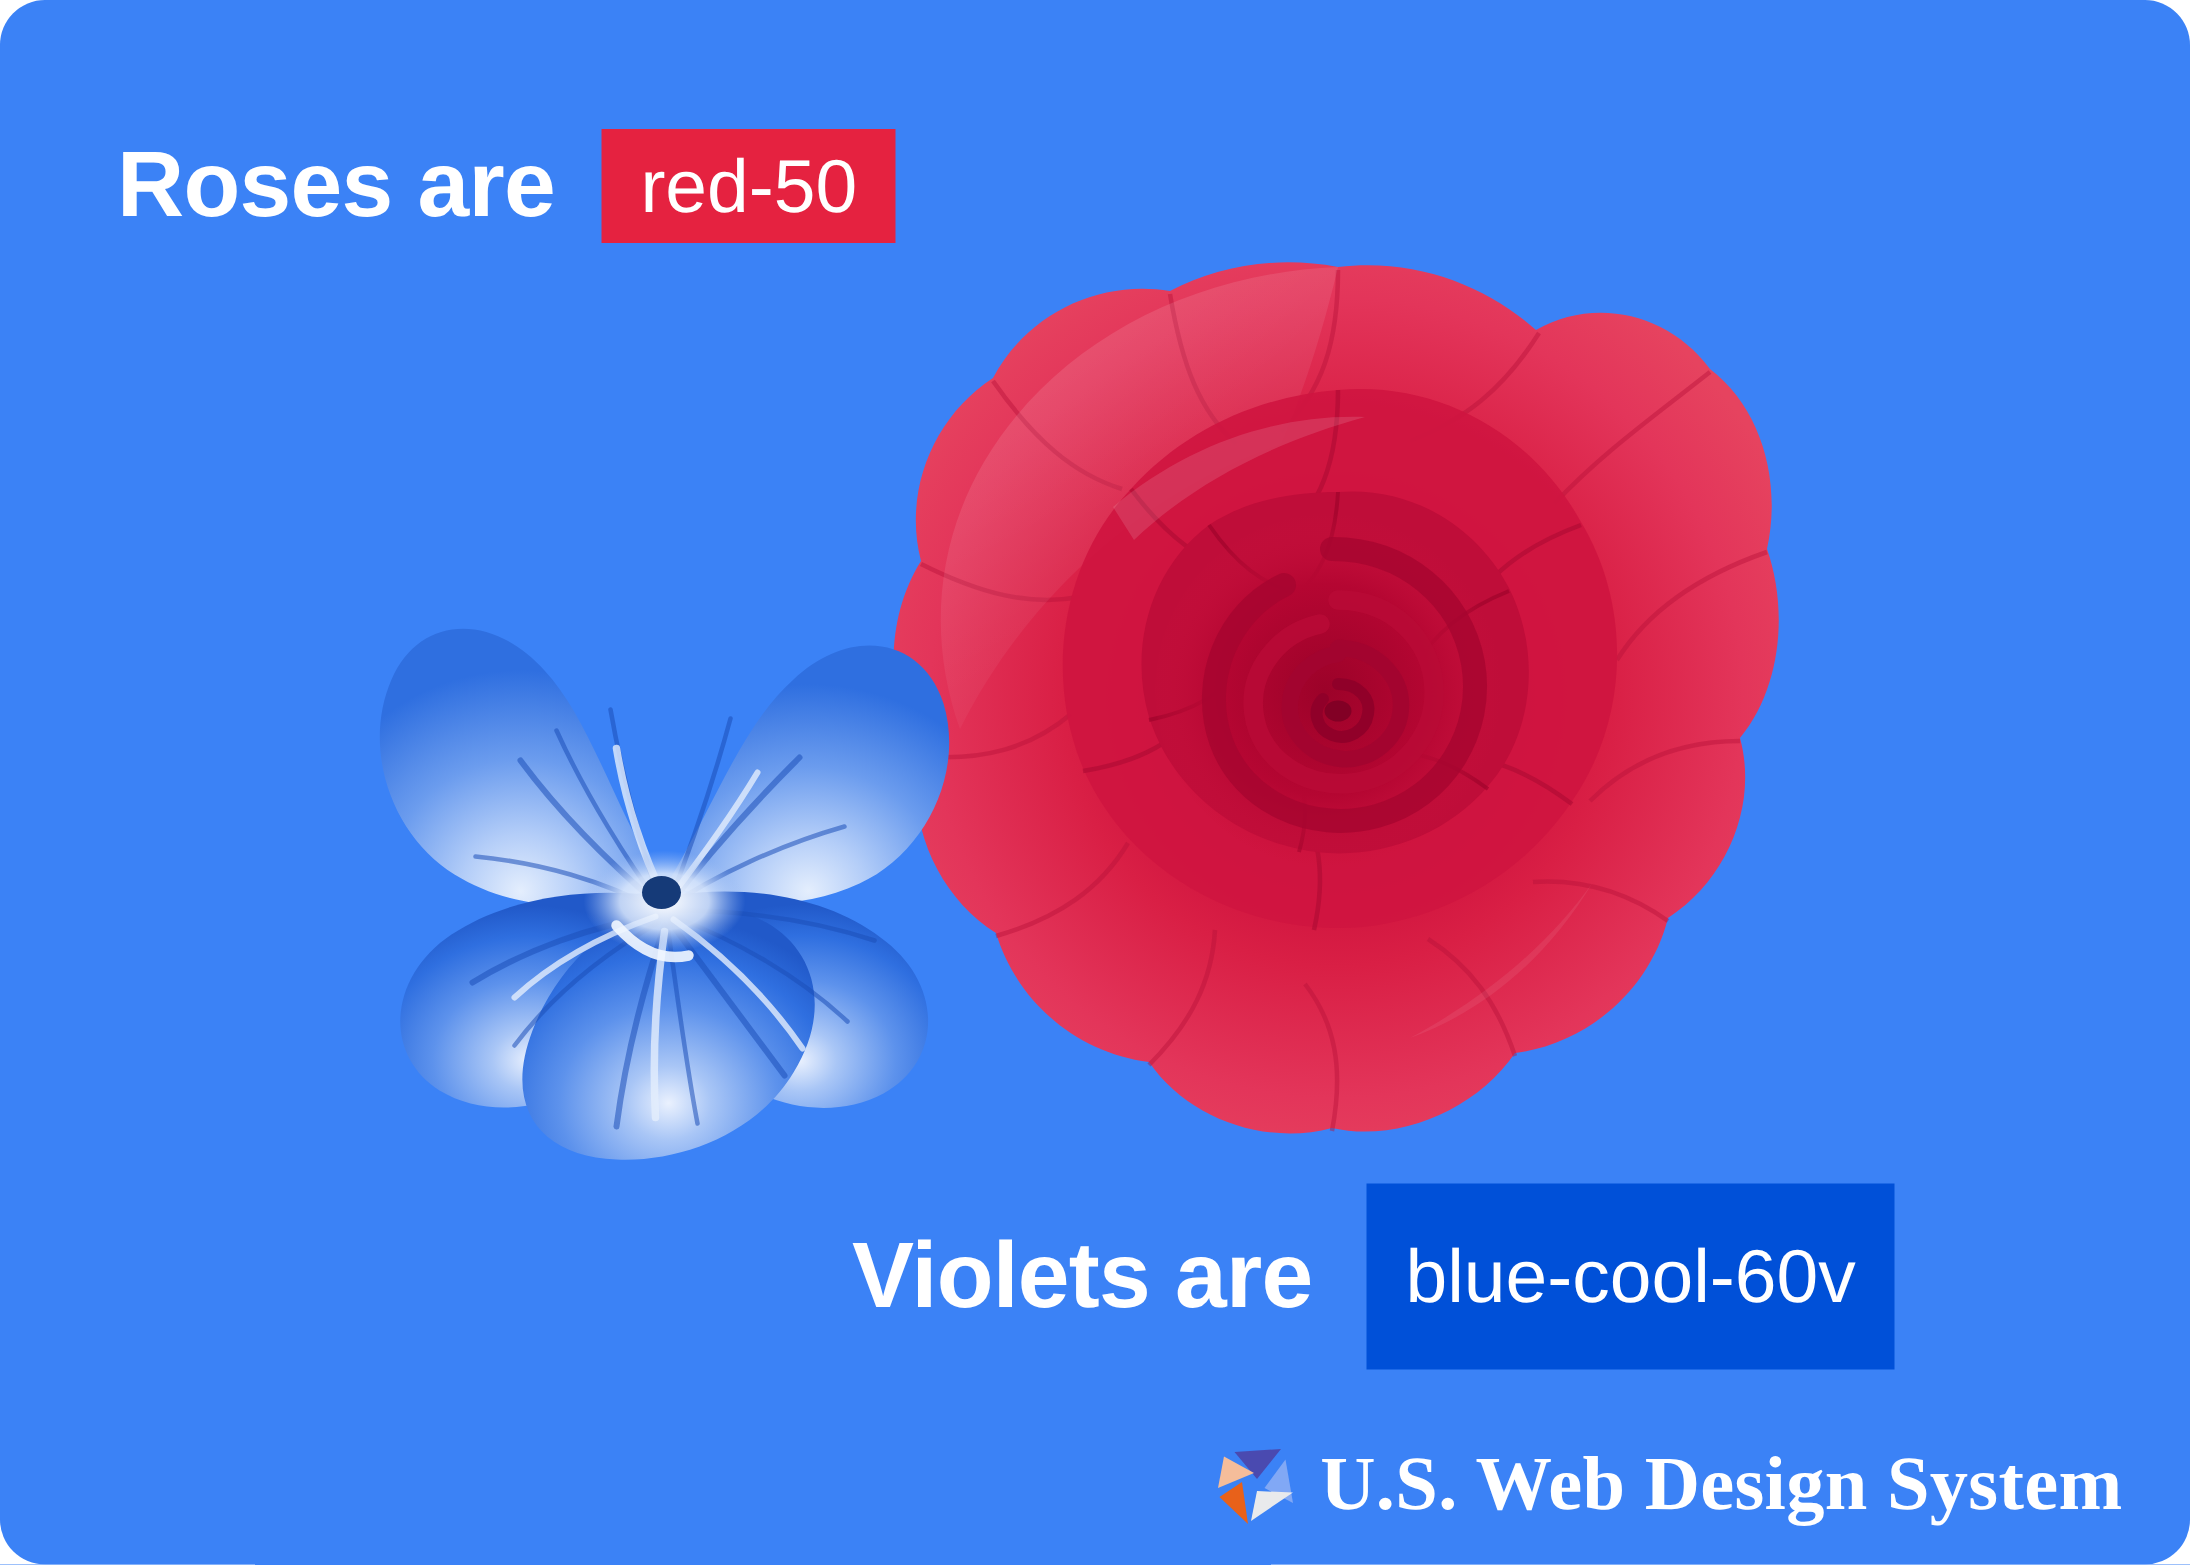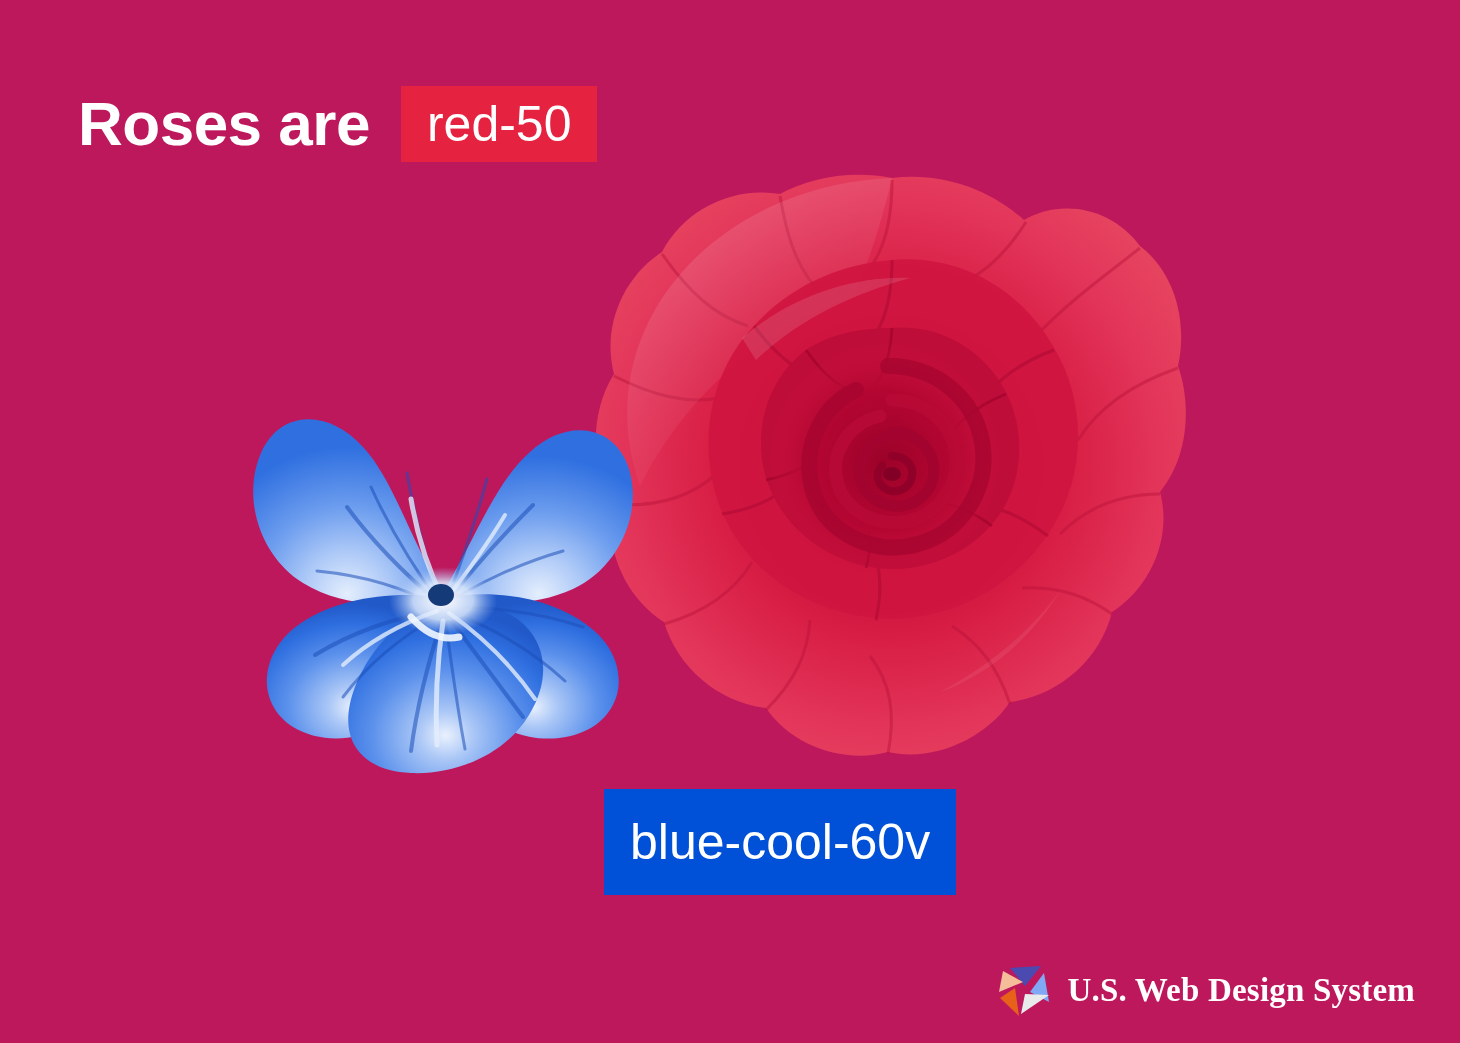--- a/index.html
+++ b/index.html
@@ -53,21 +53,21 @@
     white-space: nowrap;
     padding: 0 26px;
   }
   #red-badge {
     background: #e52240;
     height: 76px;
     margin-left: 31px;
   }
   #blue-badge {
     background: #0050d8;
-    height: 106px;
+    height: 124px;
     margin-left: 36px;
   }
 
   
   .flower {
     position: absolute;
   }
 
   #rose-flower {
     left: 592px;
@@ -93,30 +93,30 @@
     display: flex;
     align-items: center;
     gap: 14px;
     z-index: 50;
   }
   #logo-mark { width: 56px; height: 56px; display: block; }
   #logo-wordmark {
     color: #ffffff;
     font-family: "Liberation Serif", serif;
     font-weight: bold;
-    font-size: 33px;
+    font-size: 51px;
     line-height: 1;
     white-space: nowrap;
     letter-spacing: 0.2px;
   }
 </style>
 </head>
 <body>
 
-<div id="poster" style="background: #be185d;">
+<div id="poster" style="background: #3b82f6; border-radius: 30px;">
 
   <div class="flower" id="rose-flower">
     <svg viewBox="0 0 600 600" xmlns="http://www.w3.org/2000/svg" aria-hidden="true">
       <defs>
         <radialGradient id="roseBody" cx="50%" cy="50%" r="56%">
           <stop offset="0%" stop-color="#b00530"></stop>
           <stop offset="26%" stop-color="#c70a39"></stop>
           <stop offset="55%" stop-color="#d91f45"></stop>
           <stop offset="82%" stop-color="#e3355a"></stop>
           <stop offset="100%" stop-color="#e6435f"></stop>
@@ -323,20 +323,21 @@
       <path d="M168 262 C182 278 198 286 216 282" stroke="#f2f7ff" stroke-width="7" stroke-linecap="round" fill="none" opacity="0.9"></path>
     </svg>
   </div>
 
   <div class="headline-row" id="roses-row">
     <span class="headline-text">Roses are</span>
     <span class="token-badge" id="red-badge" style="background: rgb(229, 34, 64); color: rgb(255, 255, 255);">red-50</span>
   </div>
 
   <div class="headline-row" id="violets-row">
+    <span class="headline-text">Violets are</span>
     <span class="token-badge" id="blue-badge" style="background: rgb(0, 80, 216); color: rgb(255, 255, 255);">blue-cool-60v</span>
   </div>
 
   <div id="logo-lockup">
     <svg id="logo-mark" viewBox="0 0 56 56" xmlns="http://www.w3.org/2000/svg" aria-hidden="true">
 
       <polygon points="13,6 44,4 28,24" fill="#4a4ab0"></polygon>
 
       <polygon points="47,11 52,40 33,30" fill="#81a8f5"></polygon>
 

